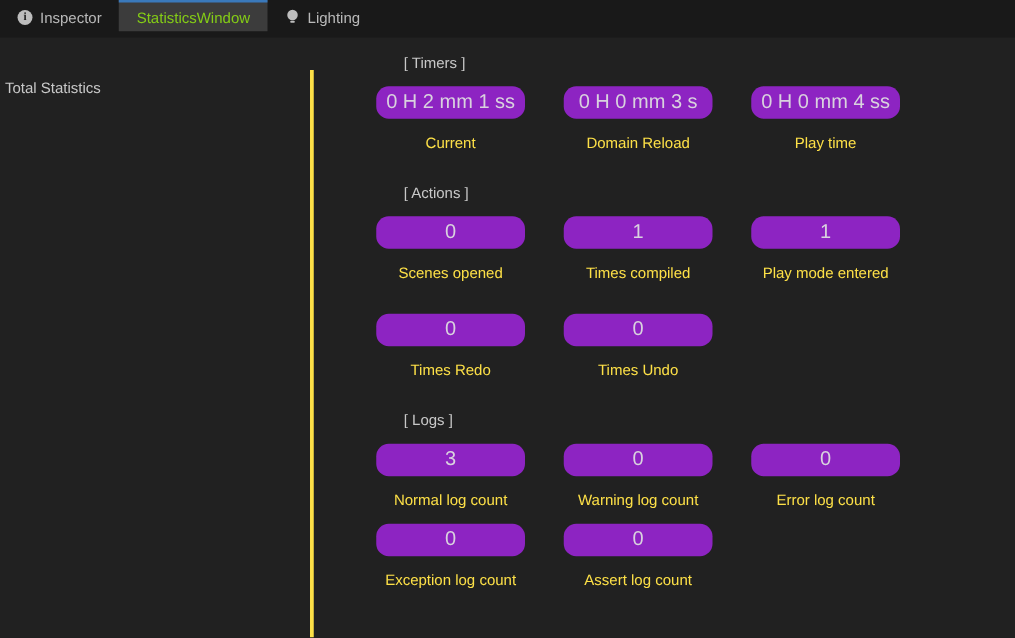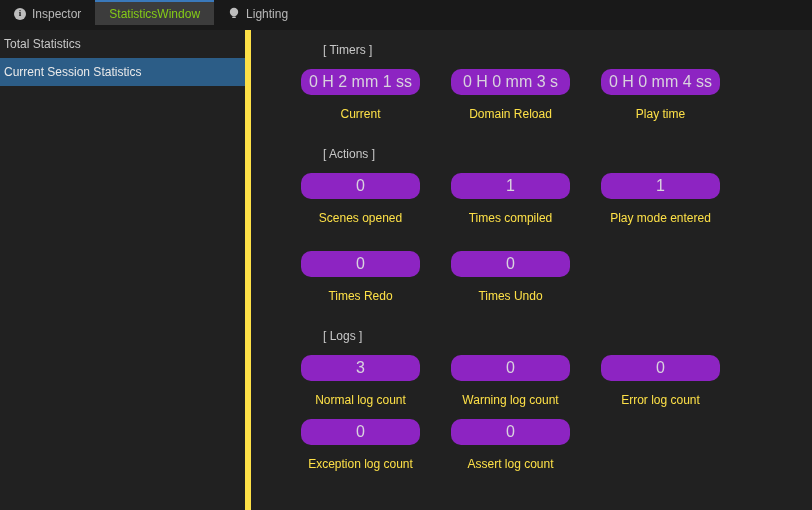--- a/index.html
+++ b/index.html
@@ -50,22 +50,23 @@
   .bulb-icon { width: 12px; height: 13px; display: inline-block; }
 
   
   .window-body {
     display: flex;
     height: 480px;
   }
   .sidebar {
     width: 251px;
     flex: 0 0 251px;
-    border-right: 6px solid #fde047;
+    border-right: 3px solid #fde047;
     background: #212121;
+    margin-top: 26px;
   }
   .side-item {
     height: 28px;
     display: flex;
     align-items: center;
     padding-left: 4px;
     color: #c8c8c8;
     cursor: default;
   }
   .side-item.selected {
@@ -140,23 +141,20 @@
     <span>Lighting</span>
   </div>
 </div>
 
 <div class="window-body">
 
   <div class="sidebar">
     <div class="side-item">
       <span>Total Statistics</span>
     </div>
-    <div class="side-item selected">
-      <span>Current Session Statistics</span>
-    </div>
   </div>
 
   <div class="main">
 
     <div class="section">
       <div class="section-header">[ Timers ]</div>
       <div class="cells">
         <div class="cell">
           <button class="stat-pill">0 H 2 mm 1 ss</button>
           <div class="stat-label">Current</div>

